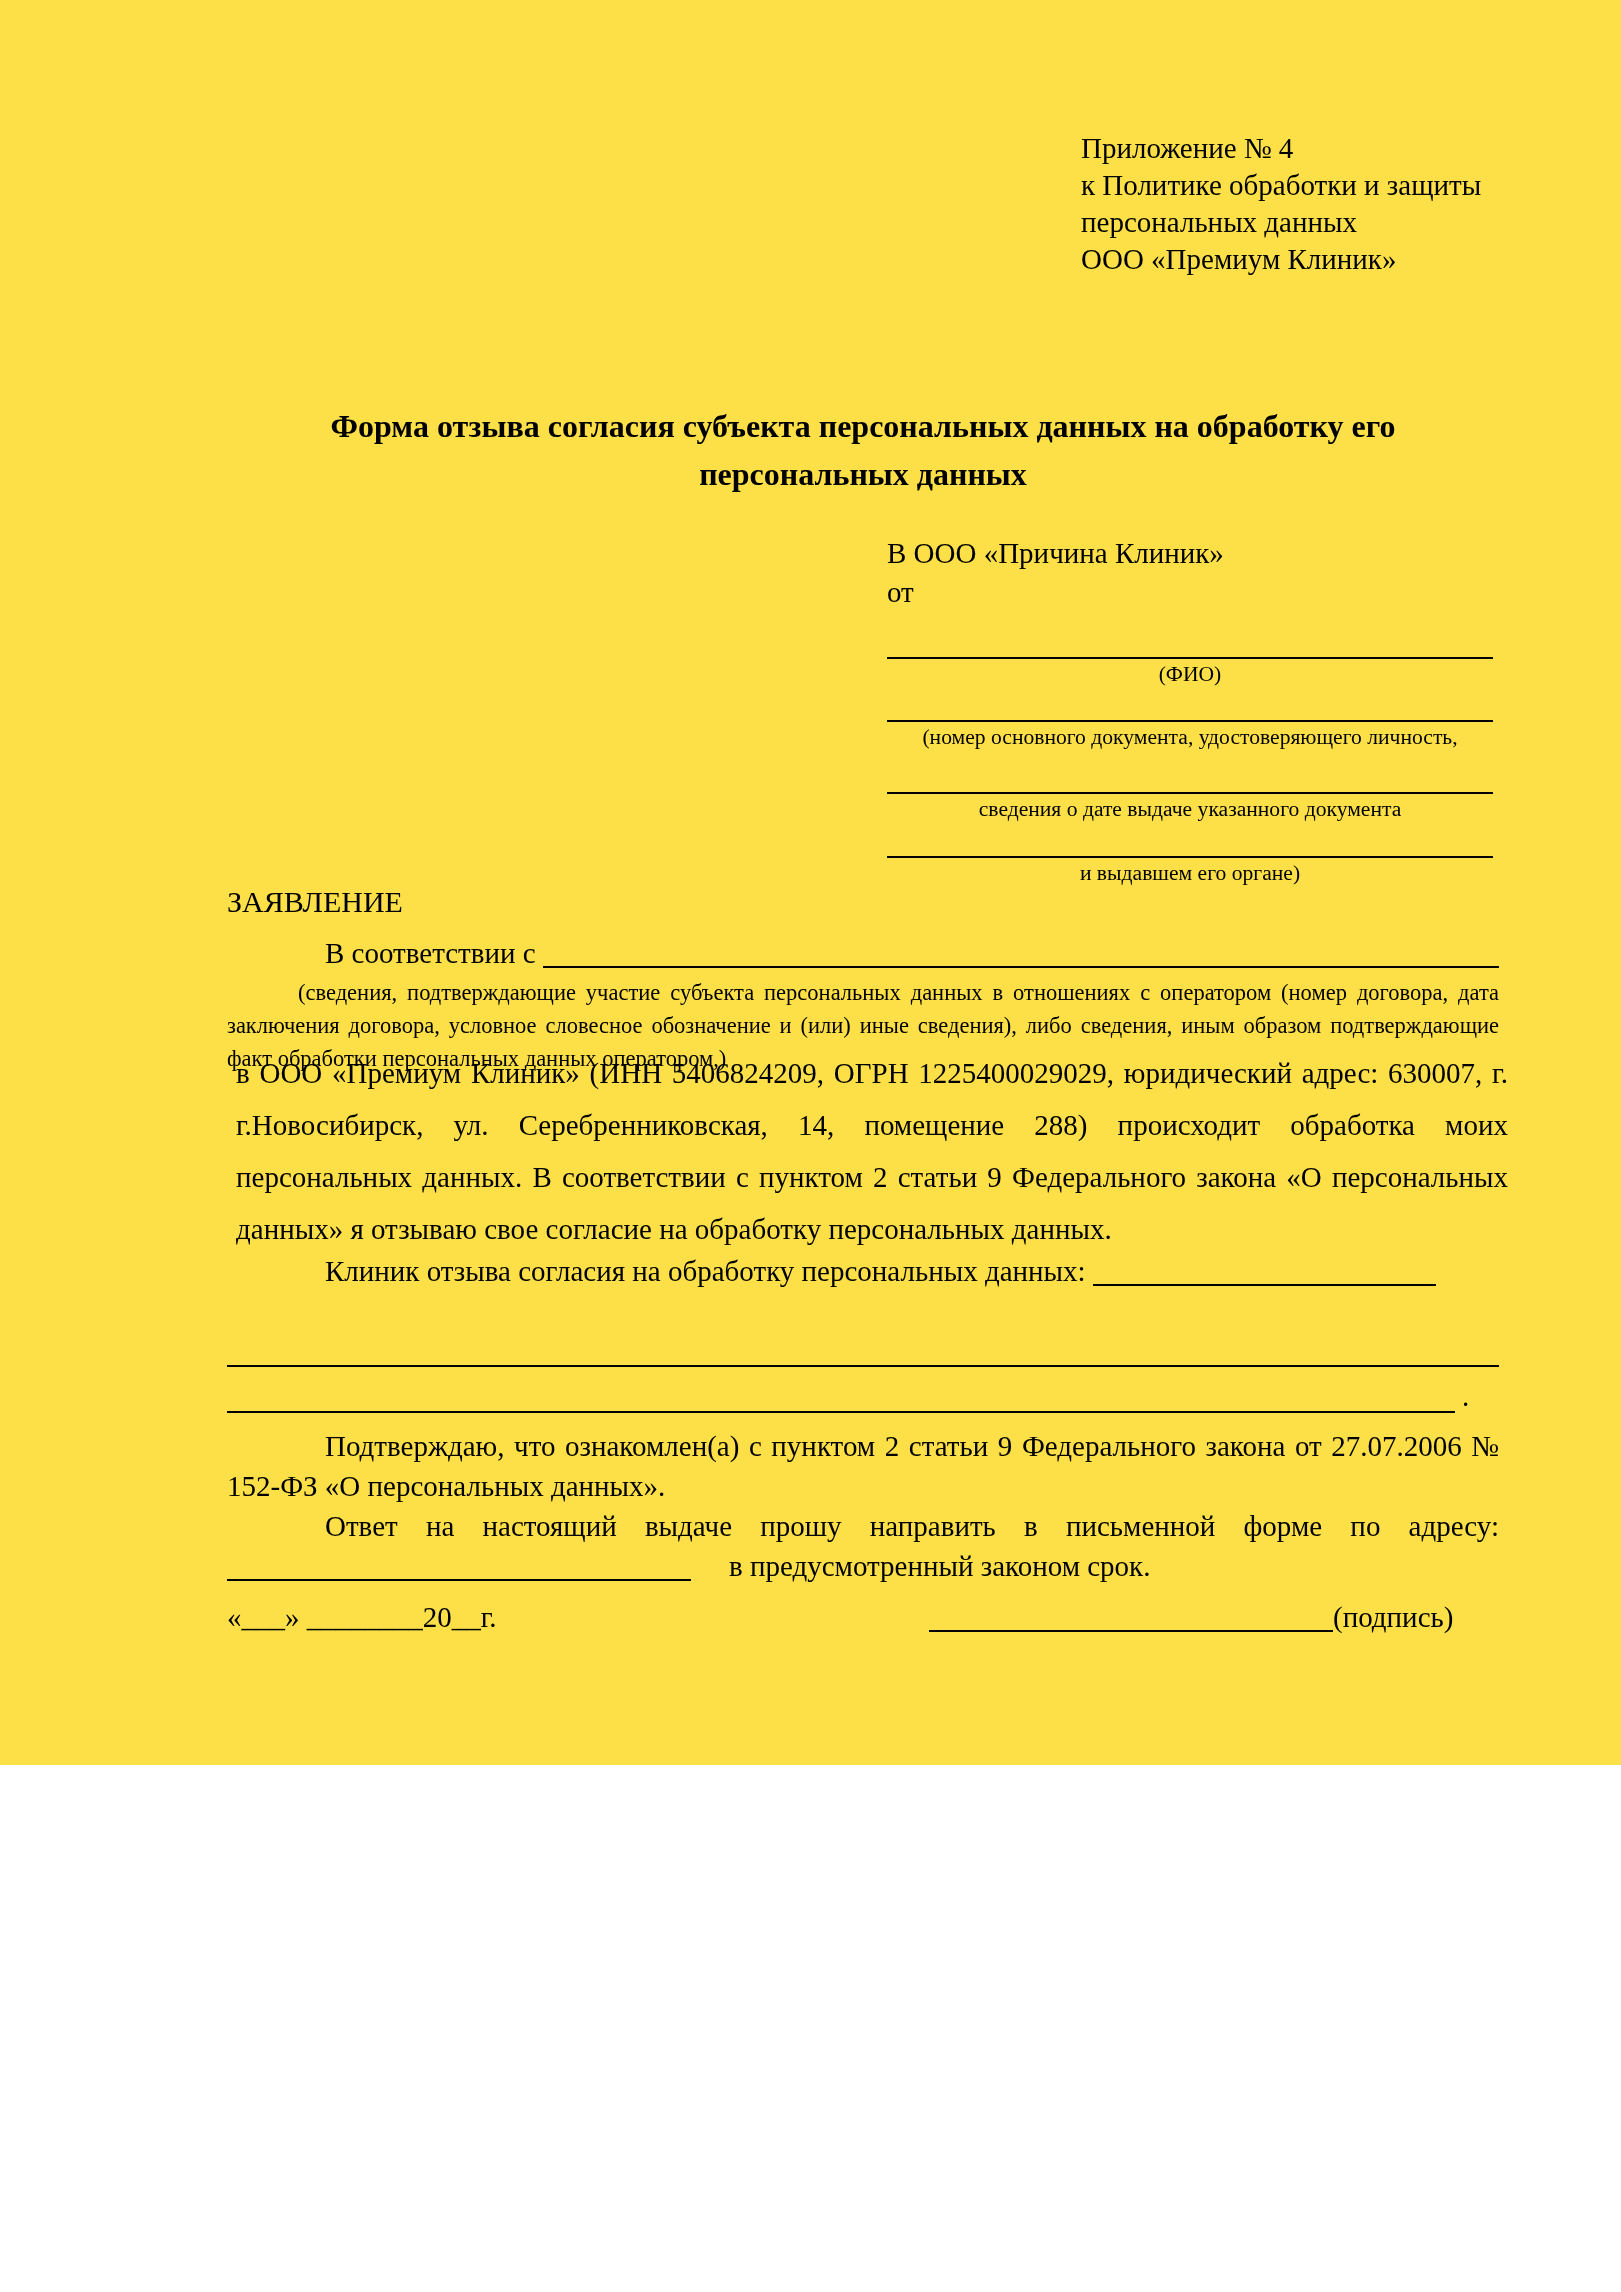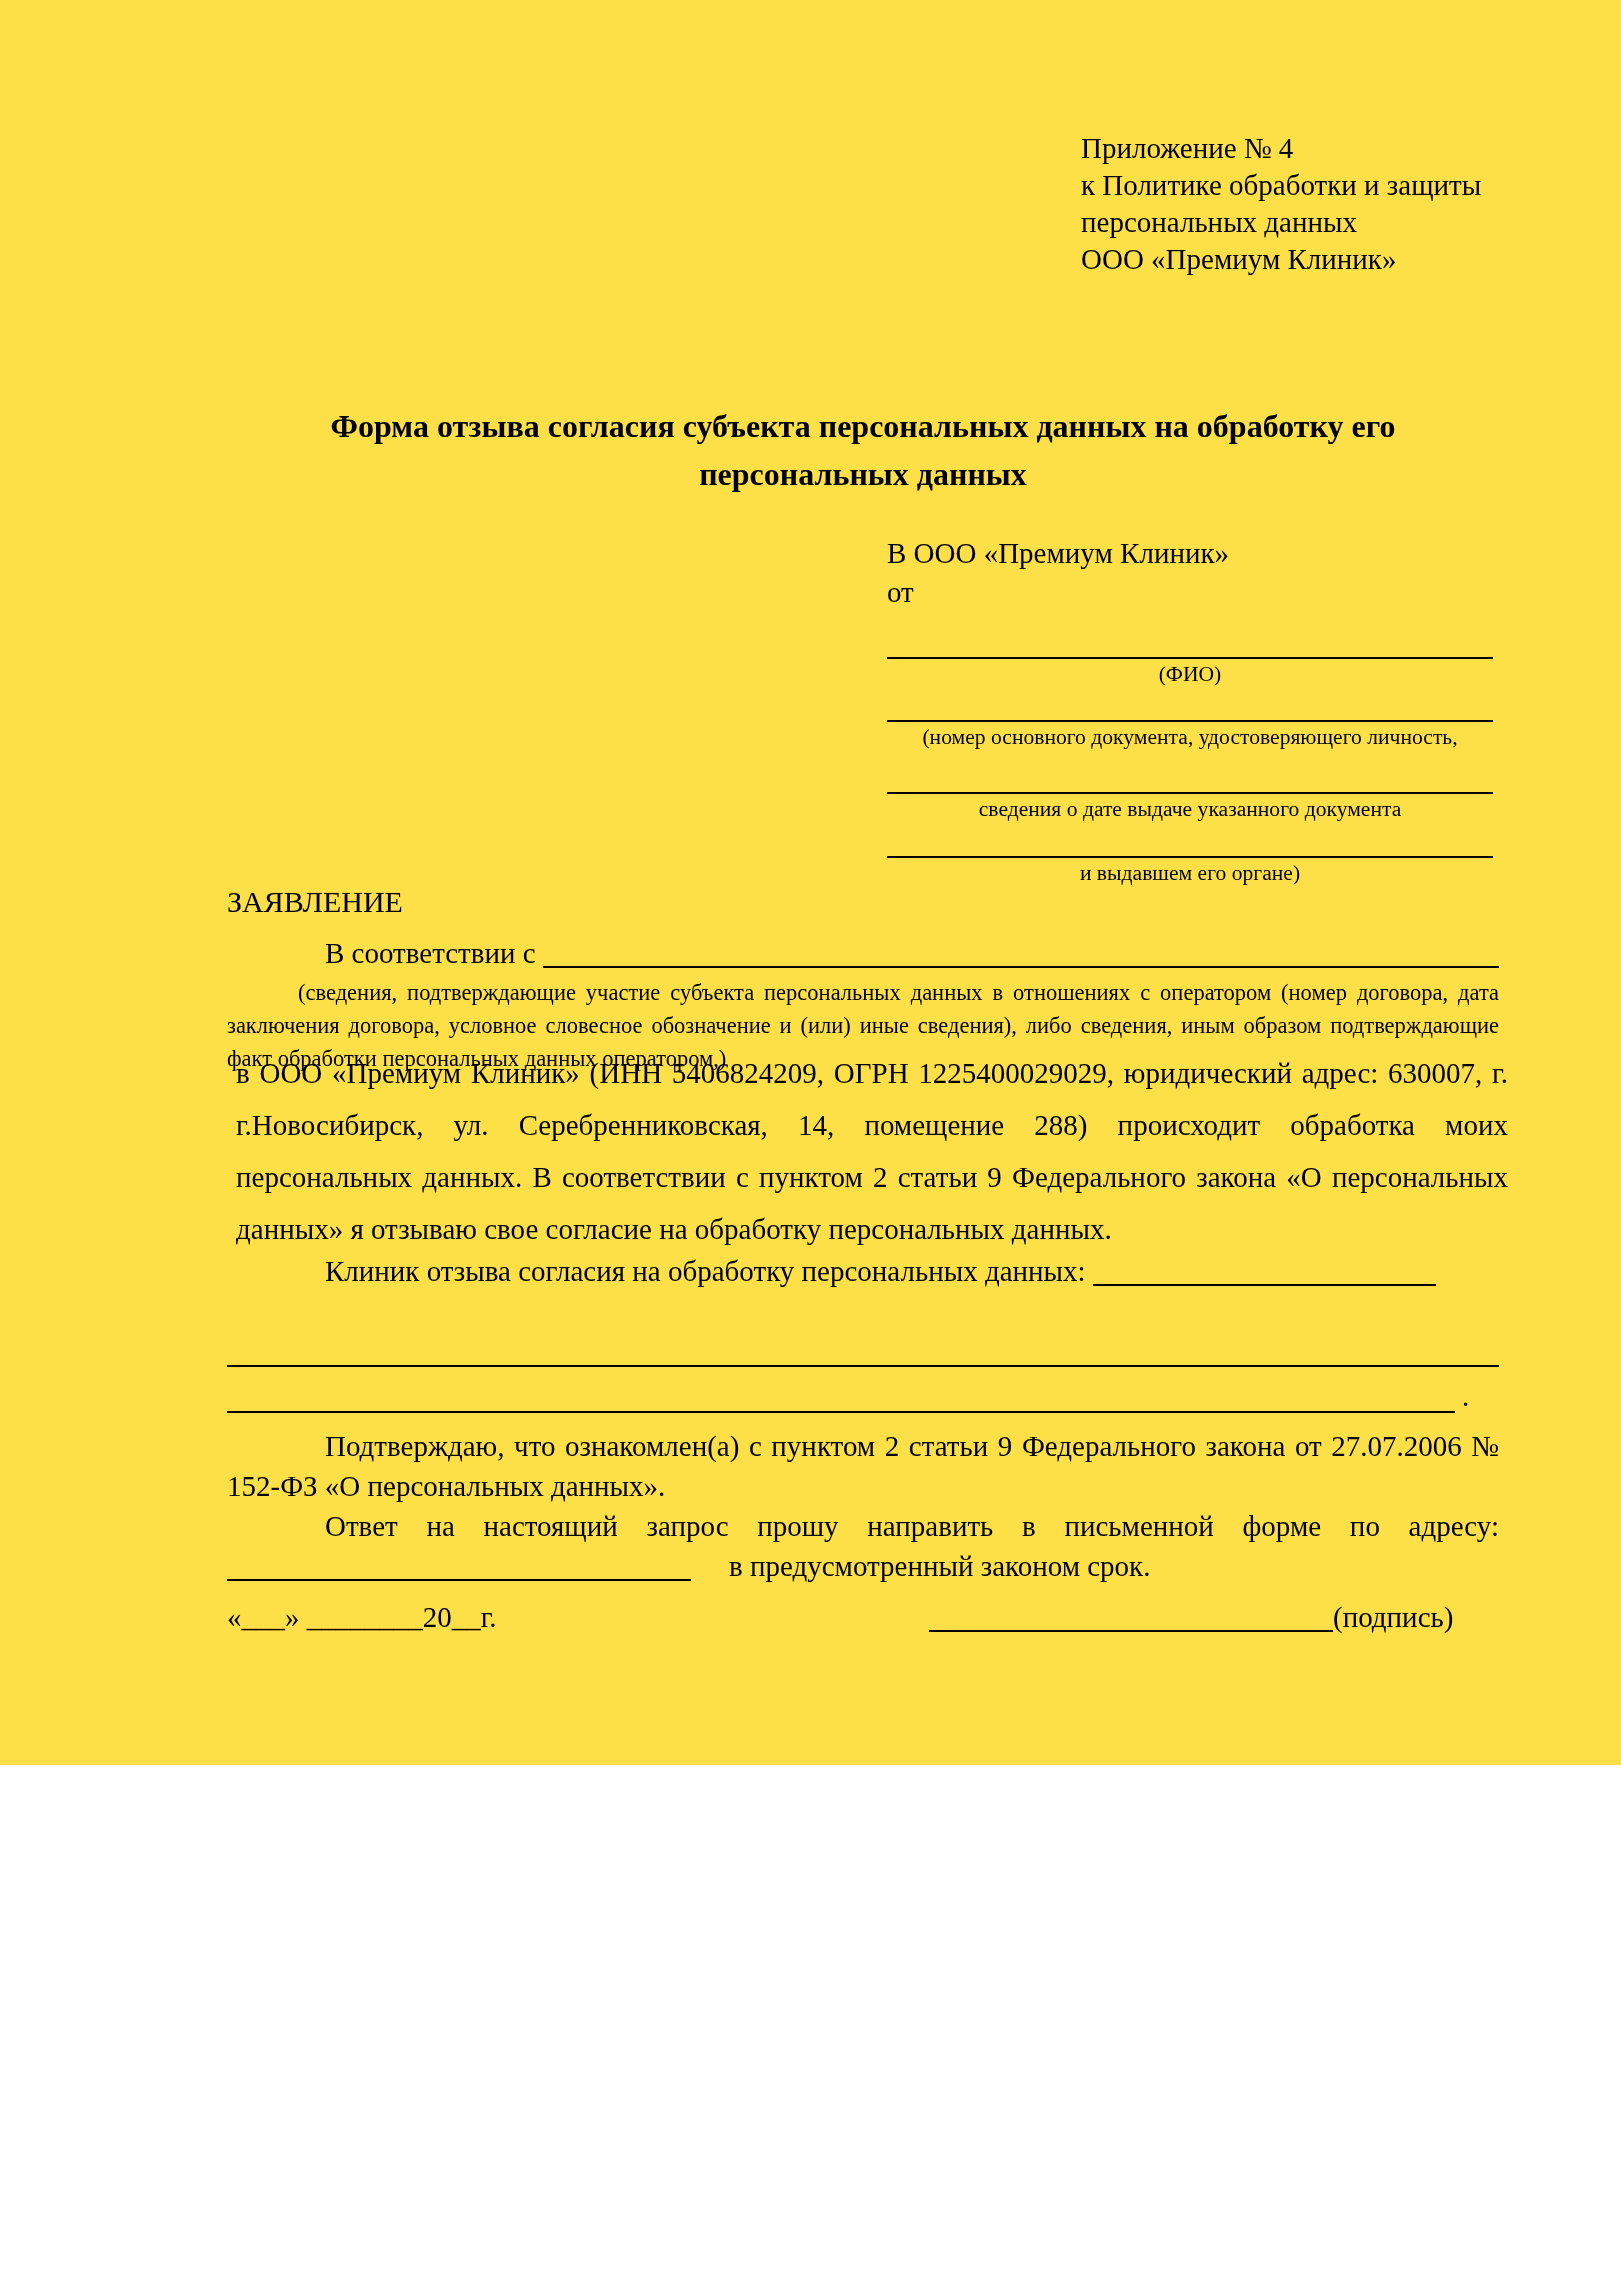--- a/index.html
+++ b/index.html
@@ -132,21 +132,21 @@
   <div class="abs appendix">
     <div>Приложение № 4</div>
     <div>к Политике обработки и защиты</div>
     <div>персональных данных</div>
     <div>ООО «Премиум Клиник»</div>
   </div>
 
   <div class="abs doc-title">Форма отзыва согласия субъекта персональных данных на обработку его персональных данных</div>
 
   <div class="abs addressee">
-    <div>В ООО «Премиум Клиник»</div>
+    <div>В ООО «Причина Клиник»</div>
     <div>от</div>
     <div class="ul-seg seg-fio"></div>
     <div class="caption">(ФИО)</div>
     <div class="ul-seg seg-doc"></div>
     <div class="caption">(номер основного документа, удостоверяющего личность,</div>
     <div class="ul-seg seg-date"></div>
     <div class="caption">сведения о дате выдаче указанного документа</div>
     <div class="ul-seg seg-organ"></div>
     <div class="caption">и выдавшем его органе)</div>
   </div>
@@ -166,21 +166,21 @@
     <span>Клиник отзыва согласия на обработку персональных данных:</span>
     <span class="fill-line"></span>
   </div>
 
   <div class="abs blank-line-1"></div>
   <div class="abs blank-line-2"></div>
   <div class="abs blank-period">.</div>
 
   <div class="abs confirm-para">Подтверждаю, что ознакомлен(а) с пунктом 2 статьи 9 Федерального закона от 27.07.2006 № 152-ФЗ «О персональных данных».</div>
 
-  <div class="abs reply-line1">Ответ на настоящий запрос прошу направить в письменной форме по адресу:</div>
+  <div class="abs reply-line1">Ответ на настоящий выдаче прошу направить в письменной форме по адресу:</div>
   <div class="abs reply-line2">
     <span class="addr-underline"></span>
     <span>в предусмотренный законом срок.</span>
   </div>
 
   <div class="abs bottom-row">
     <span class="date-text">«___» ________20__г.</span>
     <span class="sign-group">
       <span class="sig-underline"></span>
       <span>(подпись)</span>

